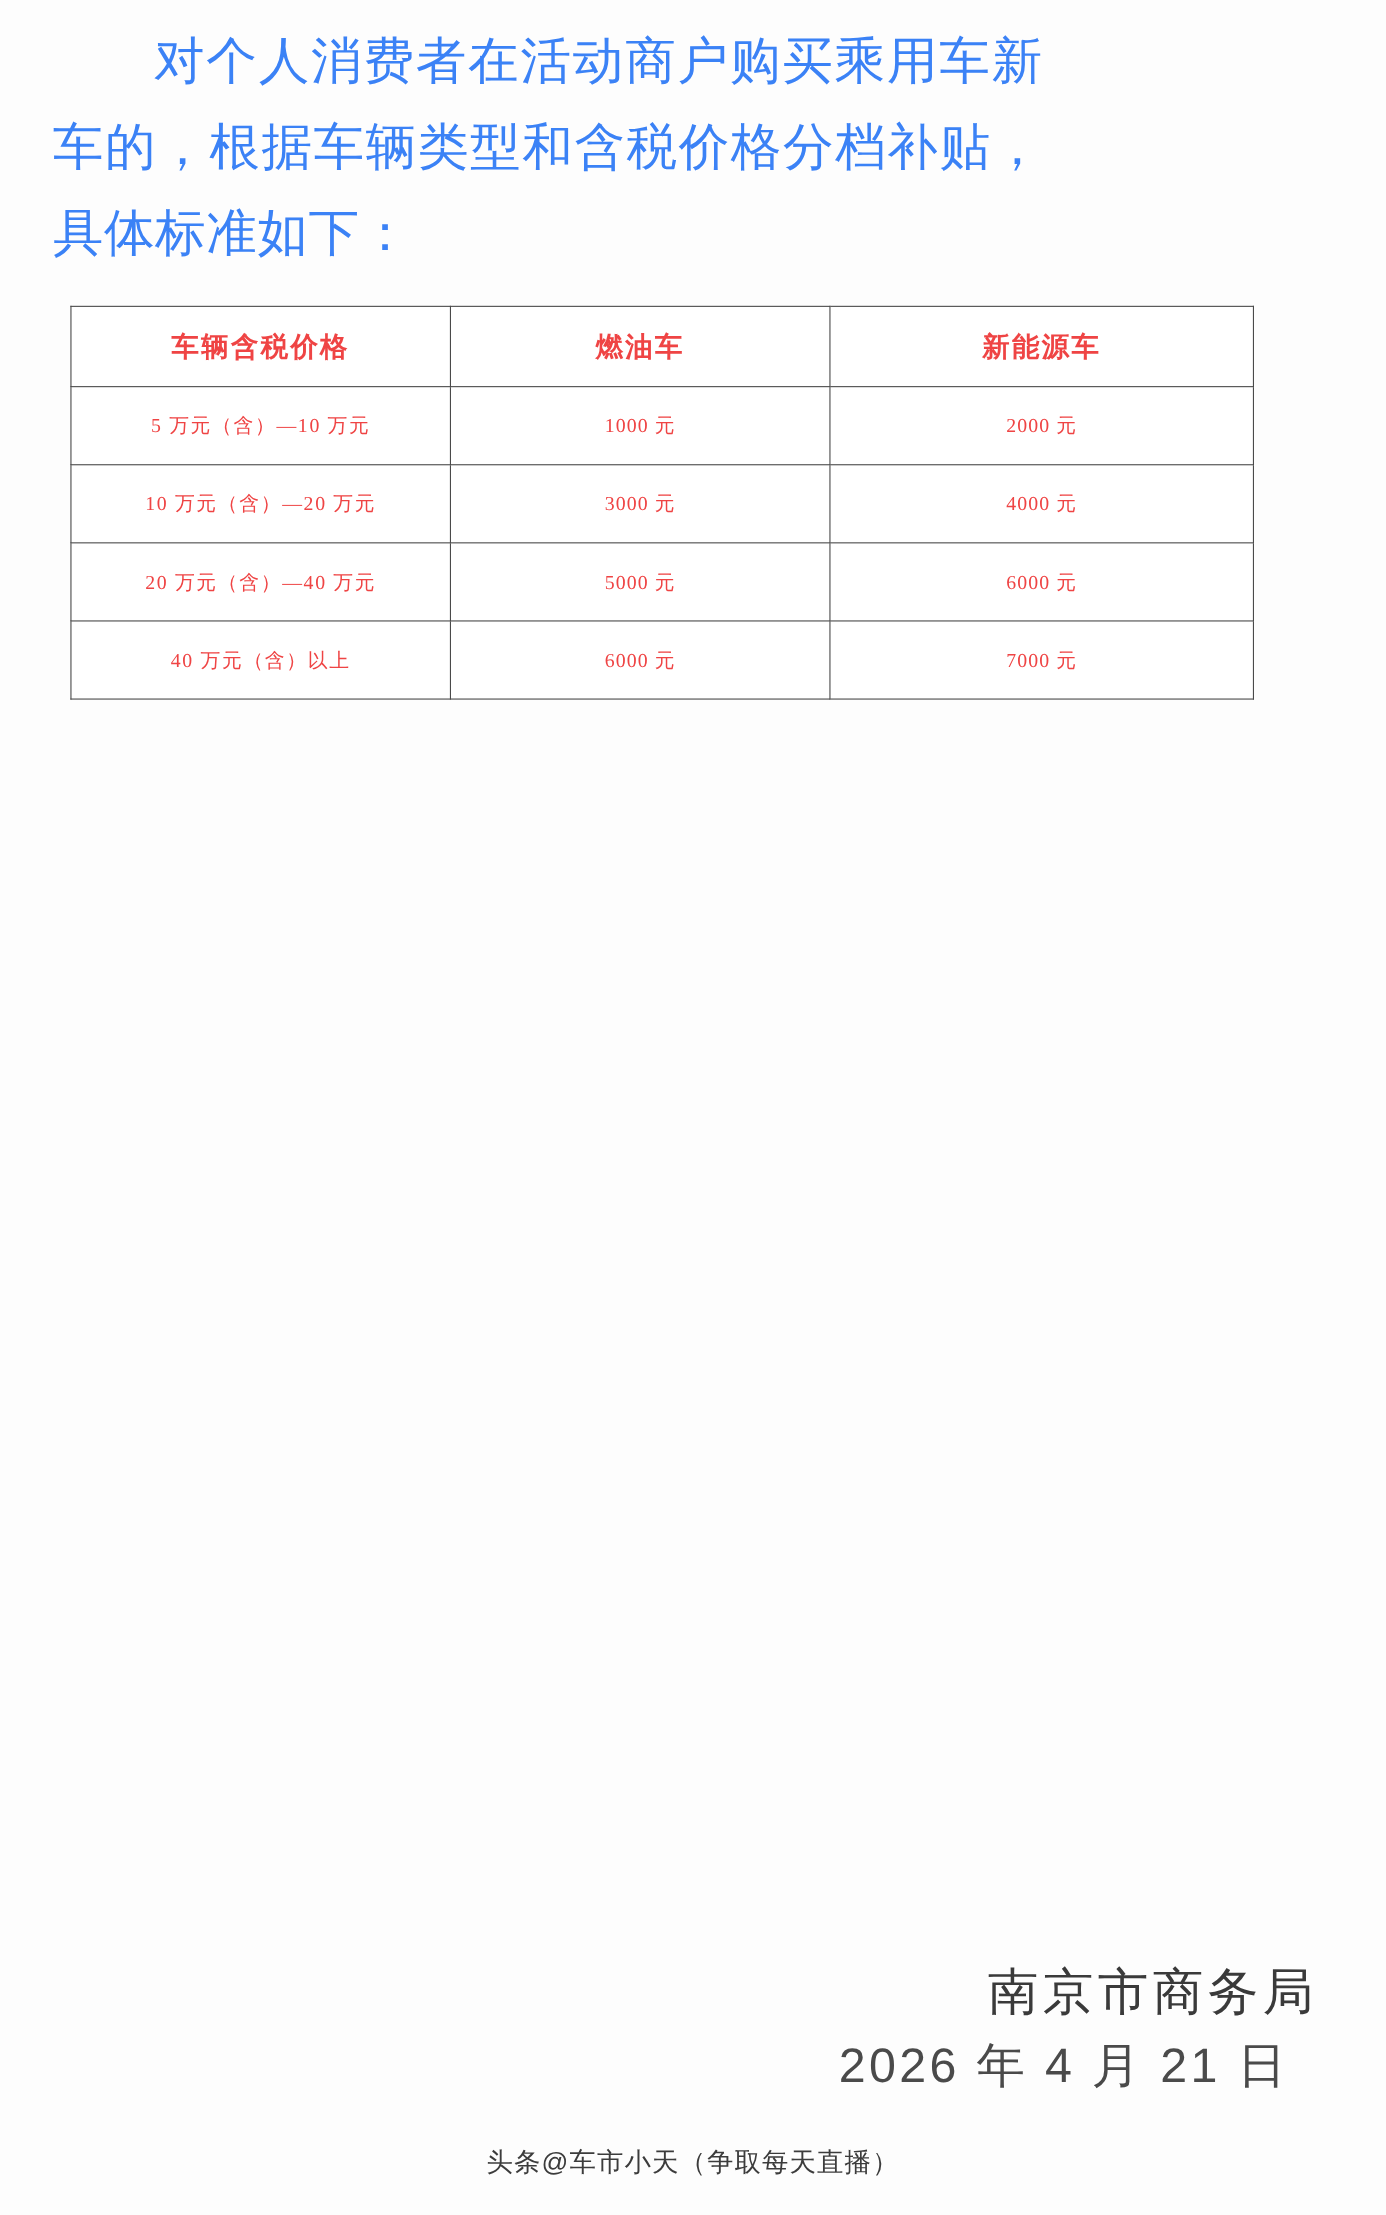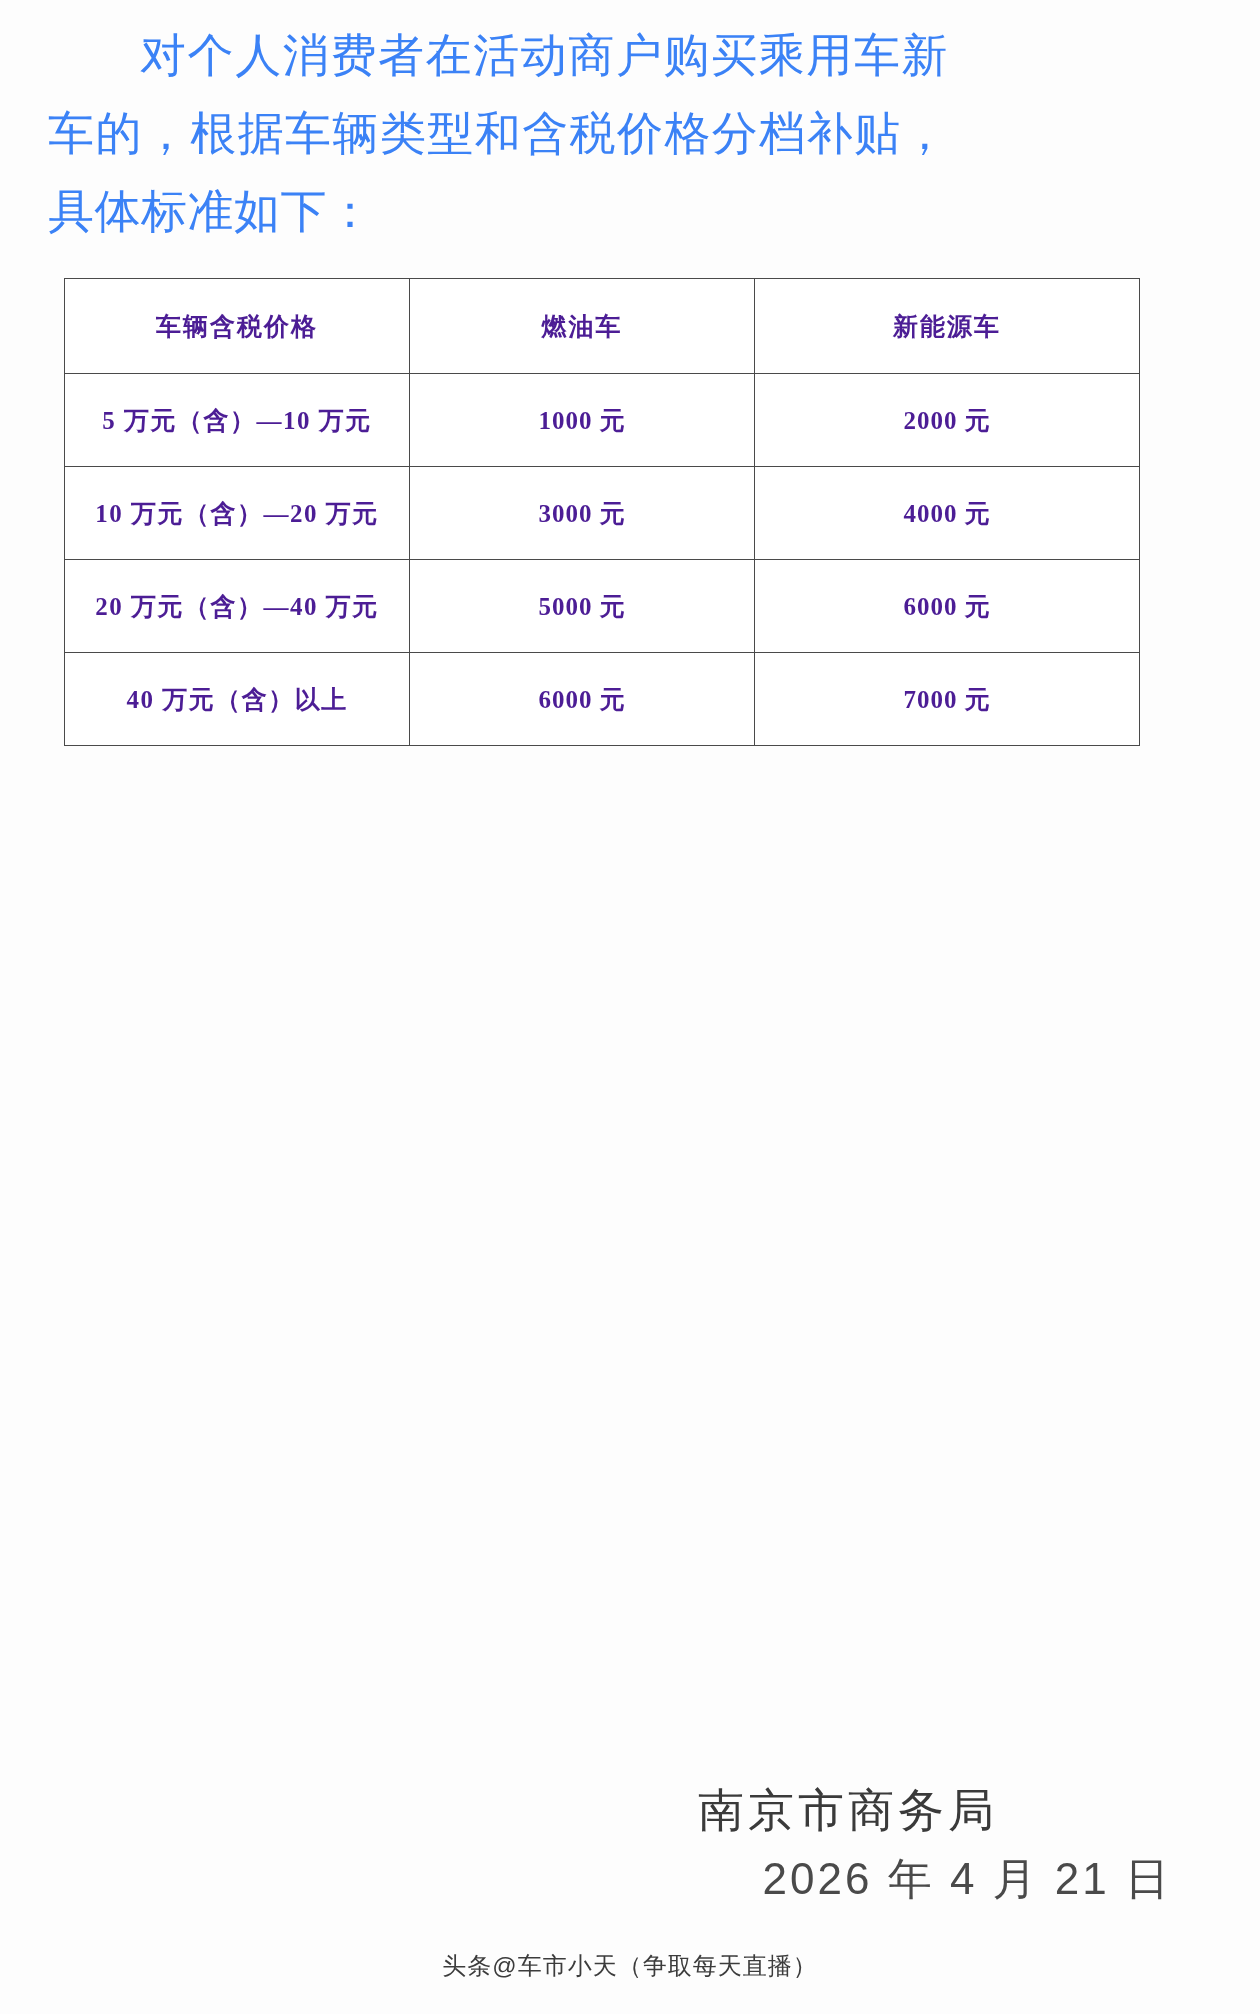--- a/index.html
+++ b/index.html
@@ -65,34 +65,34 @@
   }
   table.subsidy col.c1 { width: 345px; }
   table.subsidy col.c2 { width: 345px; }
   table.subsidy col.c3 { width: 385px; }
 
   table.subsidy th,
   table.subsidy td {
     border: 1.5px solid #4a4a4a;
     text-align: center;
     vertical-align: middle;
-    color: #4c1d95;
-    padding: 15px;
+    color: #ef4444;
+    padding: 4px;
   }
   table.subsidy thead th {
     height: 64px;
     font-size: 25px;
     font-weight: bold;
     letter-spacing: 2px;
     font-family: "Liberation Sans", "DejaVu Sans", sans-serif;
   }
   table.subsidy tbody td {
     height: 62px;
-    font-size: 25px;
-    font-weight: bold;
+    font-size: 18px;
+    font-weight: normal;
     letter-spacing: 1px;
     font-family: "Liberation Serif", "DejaVu Serif", serif;
   }
   table.subsidy tbody td.range {
     font-family: "Liberation Serif", "DejaVu Serif", serif;
     letter-spacing: 1.5px;
   }
 
   
   .sign-block {
@@ -101,21 +101,20 @@
     top: 1775px;
     text-align: right;
     width: 700px;
   }
   .sign-org {
     font-size: 46px;
     line-height: 70px;
     color: #3a3a3a;
     letter-spacing: 4px;
     font-family: "Liberation Sans", "DejaVu Sans", sans-serif;
-    text-align: center;
   }
   .sign-date {
     font-size: 44px;
     line-height: 68px;
     color: #4a4a4a;
     letter-spacing: 3px;
     padding-right: 26px;
     font-family: "Liberation Sans", "DejaVu Sans", sans-serif;
   }
 

